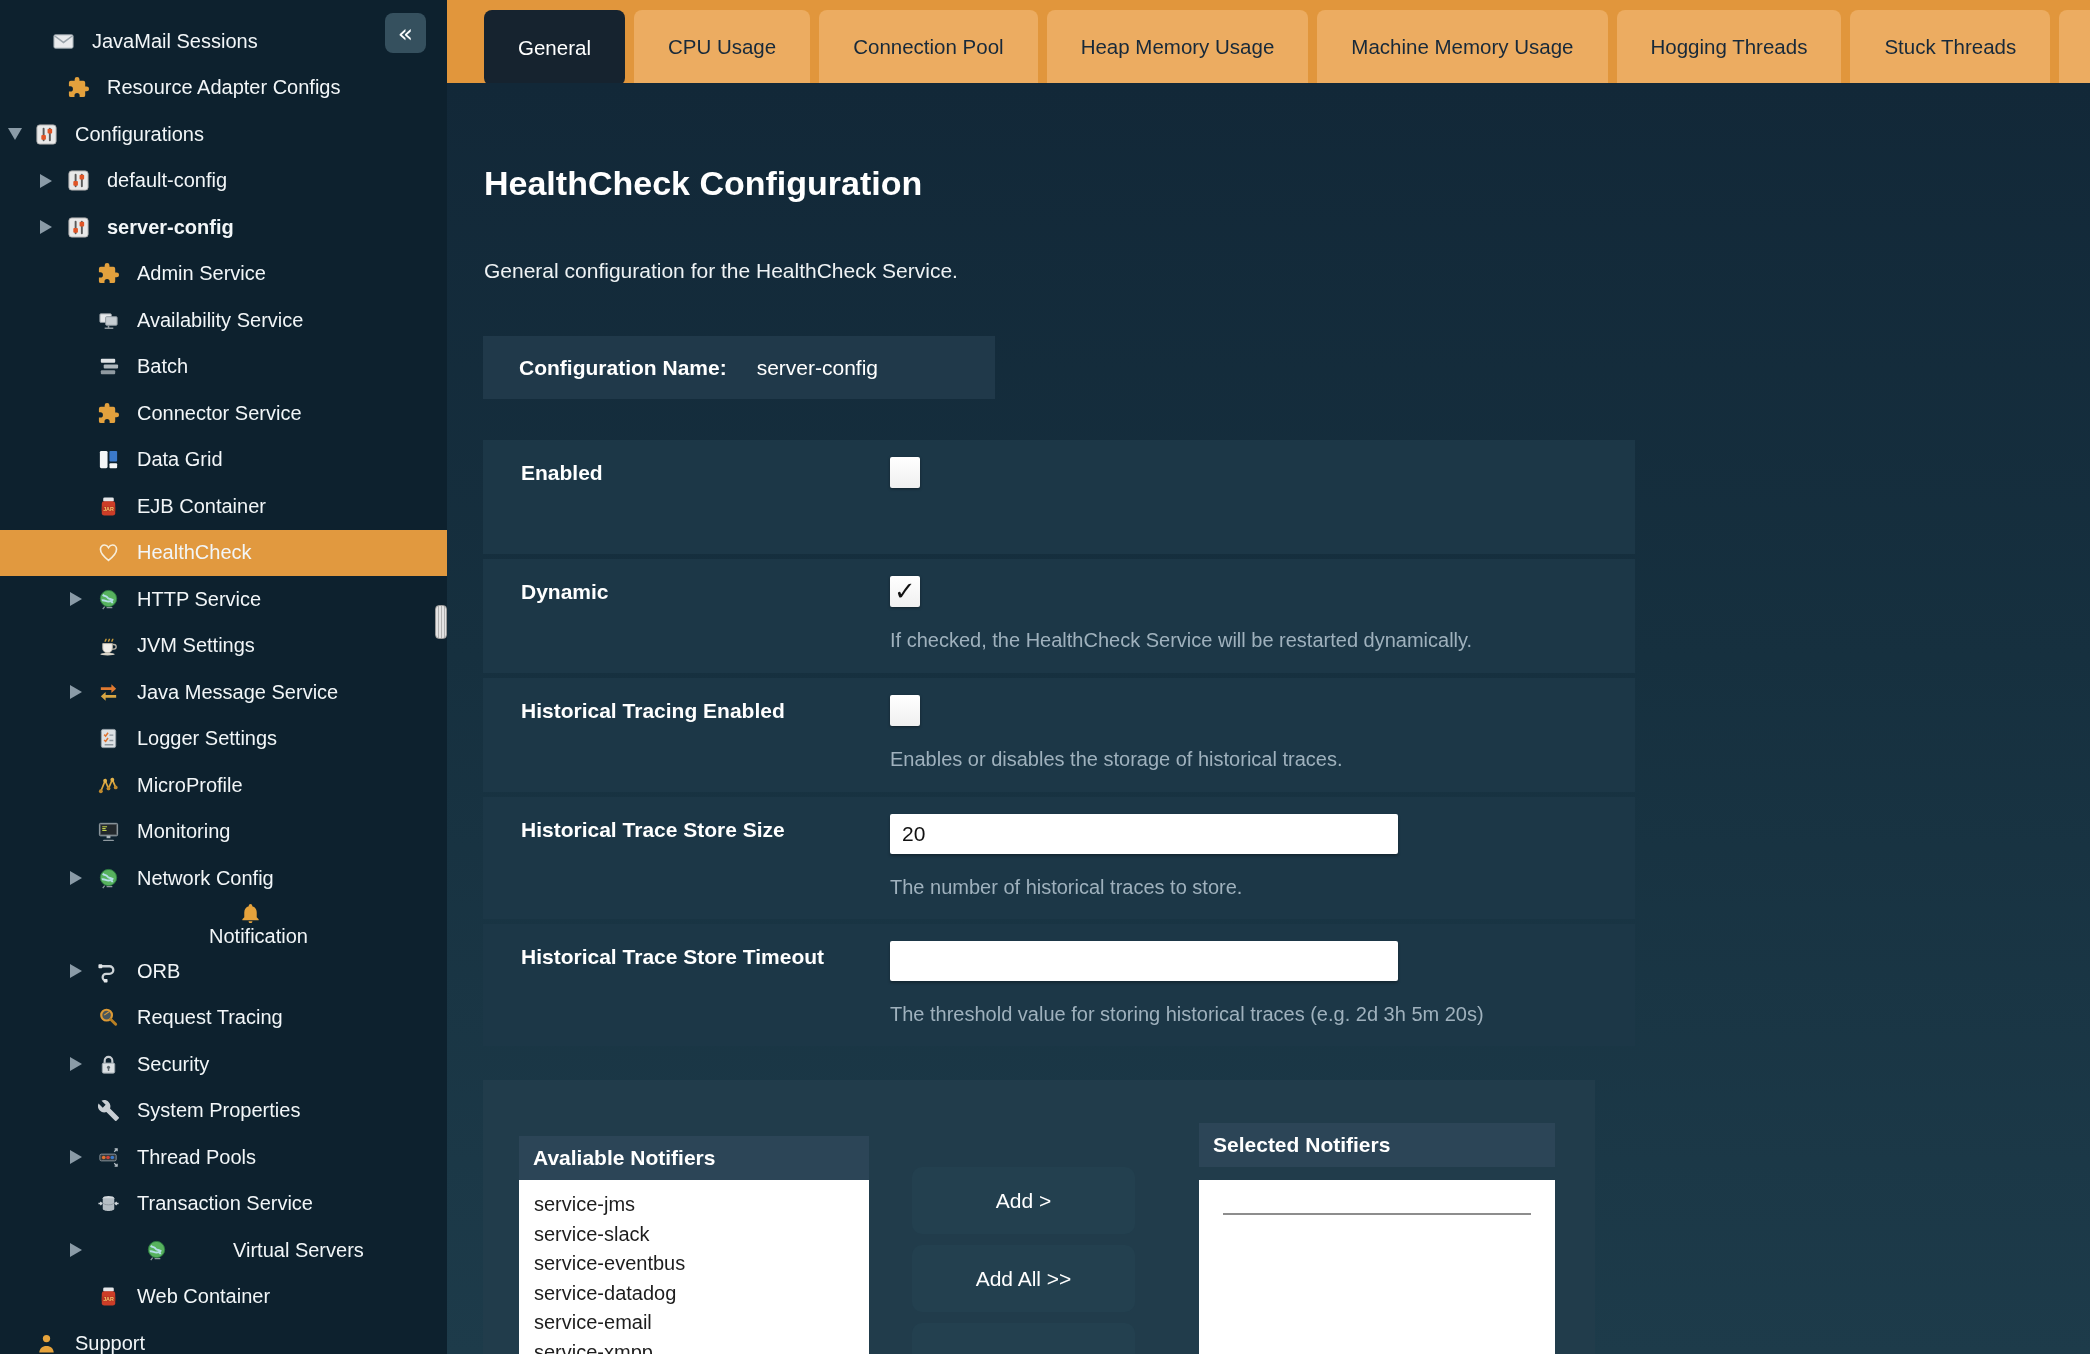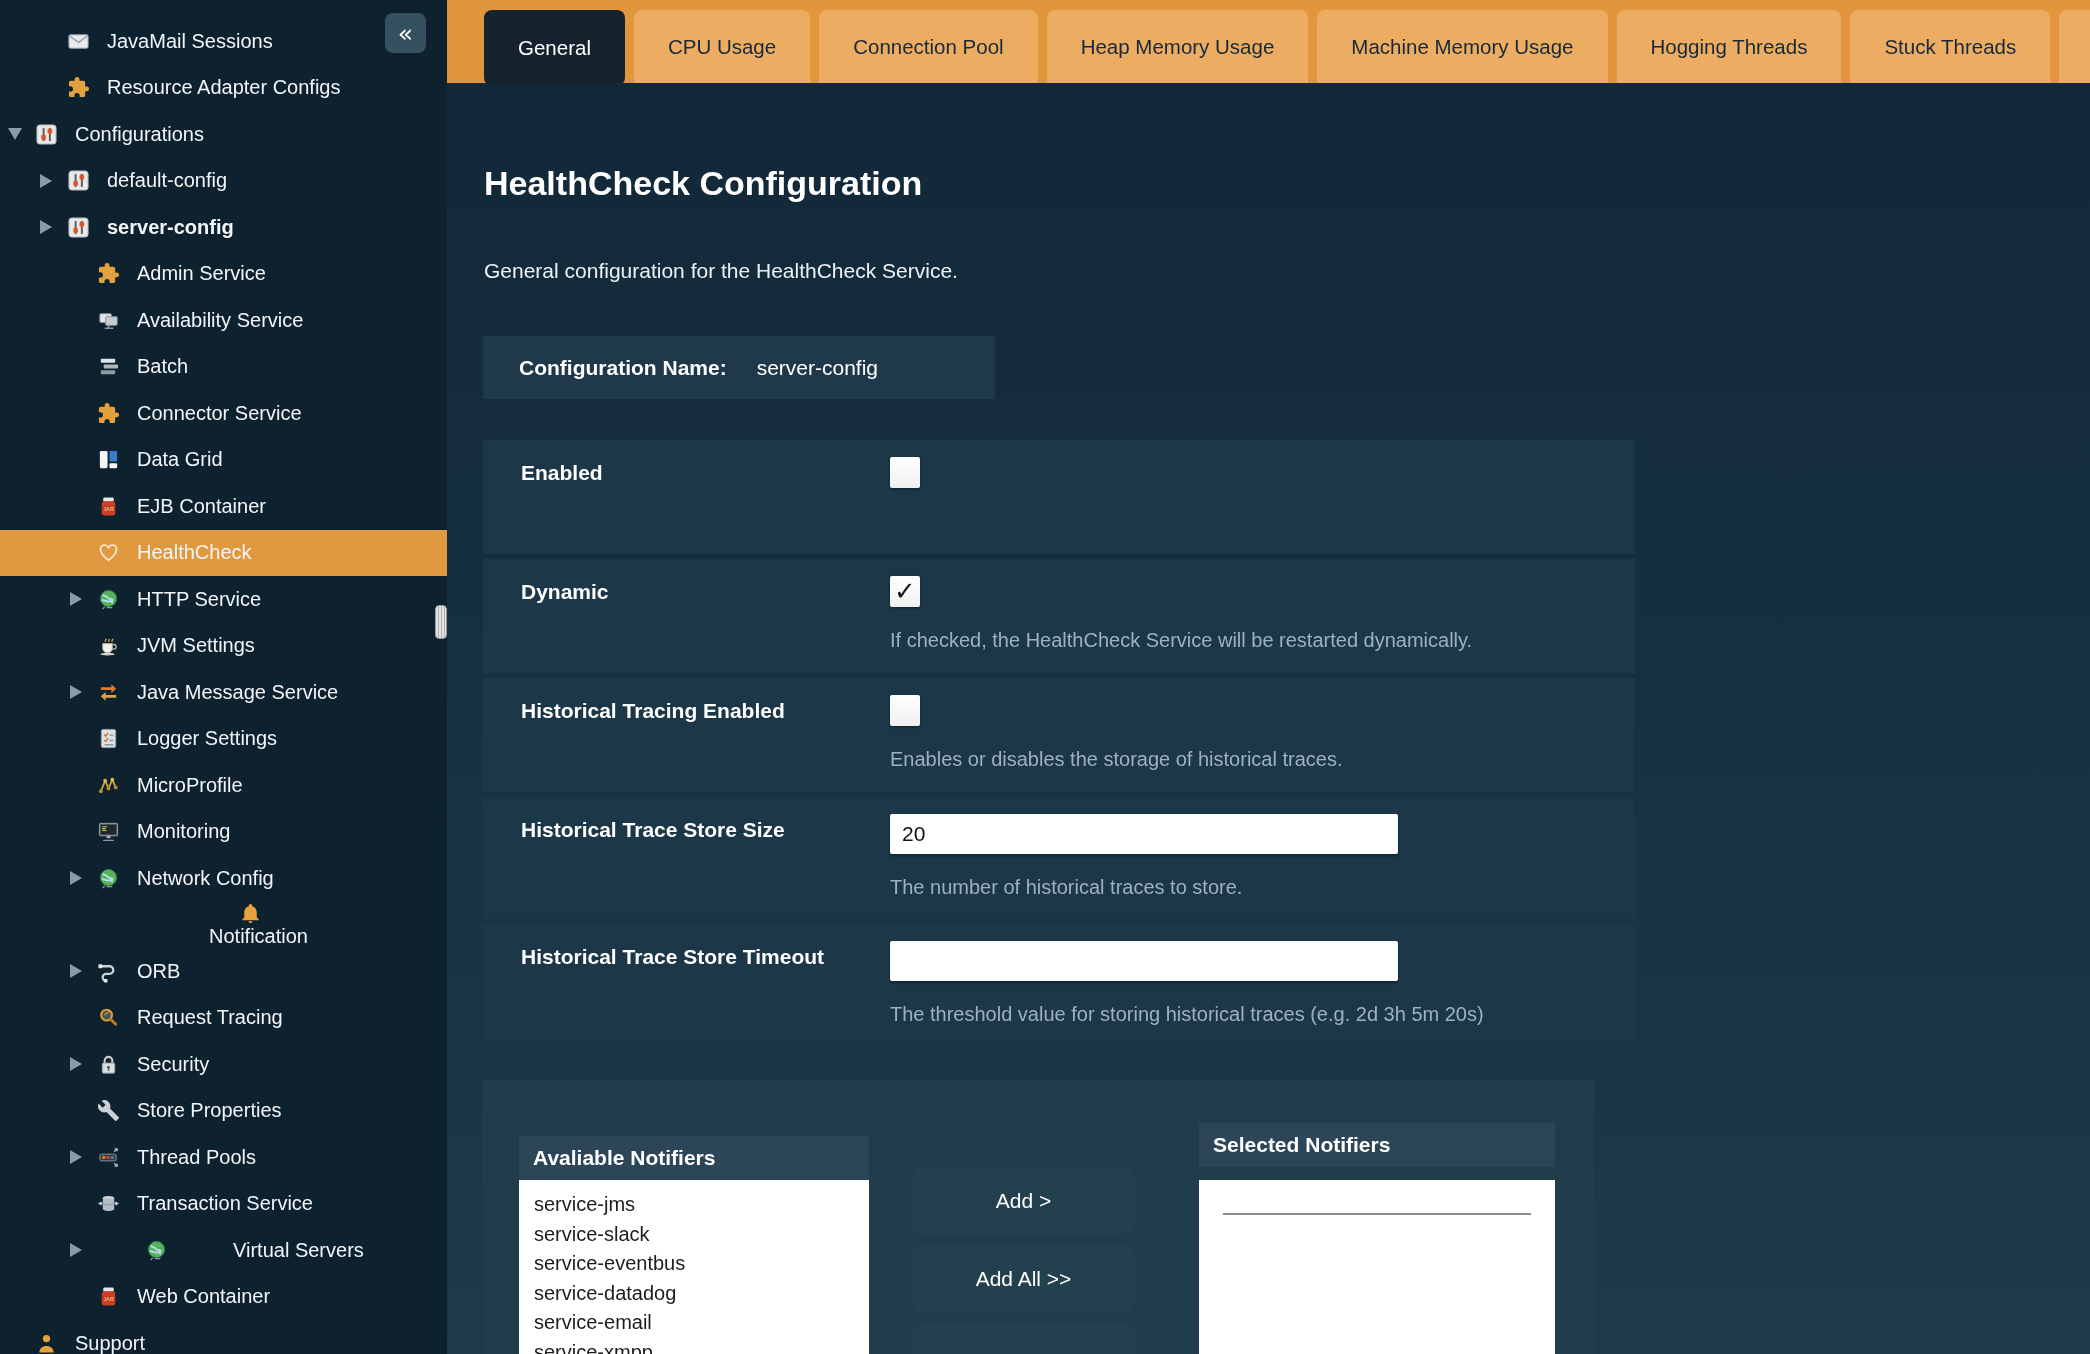--- a/index.html
+++ b/index.html
@@ -114,21 +114,21 @@
   .transfer-btn{
     height:67px;flex:none;border:none;border-radius:10px;background:#23404F;
     color:#FFFFFF;font-size:21px;font-family:inherit;cursor:pointer;
   }
 </style>
 </head>
 <body>
 
 <aside class="sidebar">
   <nav class="nav-list" id="nav-list">
-      <div class="nav-item" style="padding-left: 40px;">
+      <div class="nav-item" style="padding-left: 25px;">
         <span class="tri-slot"></span>
         <span class="nav-icon">
           <svg viewBox="0 0 24 24">
             <rect x="2" y="5" width="20" height="14" rx="1.5" fill="#e8eaec" stroke="#9aa4ab"></rect>
             <path d="M2.5 6l9.5 7 9.5-7" fill="none" stroke="#9aa4ab" stroke-width="1.6"></path>
           </svg>
         </span>
         <span class="nav-label">JavaMail Sessions</span>
       </div>
       <div class="nav-item" style="padding-left: 40px;">
@@ -392,21 +392,21 @@
         </span>
         <span class="nav-label">Security</span>
       </div>
       <div class="nav-item" style="padding-left: 70px;">
         <span class="tri-slot"></span>
         <span class="nav-icon">
           <svg viewBox="0 0 24 24">
             <path d="M22.7 19L13.6 9.9c.9-2.3.4-5-1.5-6.9C10.1 1 7.1.6 4.7 1.7L9 6 6 9 1.6 4.7C.4 7.1.9 10.1 2.9 12.1c1.9 1.9 4.6 2.4 6.9 1.5l9.1 9.1c.4.4 1 .4 1.4 0l2.3-2.3c.5-.4.5-1.1.1-1.4z" fill="#C9CFD4"></path>
           </svg>
         </span>
-        <span class="nav-label">Store Properties</span>
+        <span class="nav-label">System Properties</span>
       </div>
       <div class="nav-item" style="padding-left: 70px;">
         <span class="tri-slot">
           <span class="tri-right"></span>
         </span>
         <span class="nav-icon">
           <svg viewBox="0 0 24 24">
             <rect x="3" y="8.5" width="17" height="7" rx="1.5" fill="#343A3E" stroke="#8D979E"></rect>
             <circle cx="7" cy="12" r="1.9" fill="#E0722E"></circle>
             <circle cx="11.5" cy="12" r="1.9" fill="#D04038"></circle>

